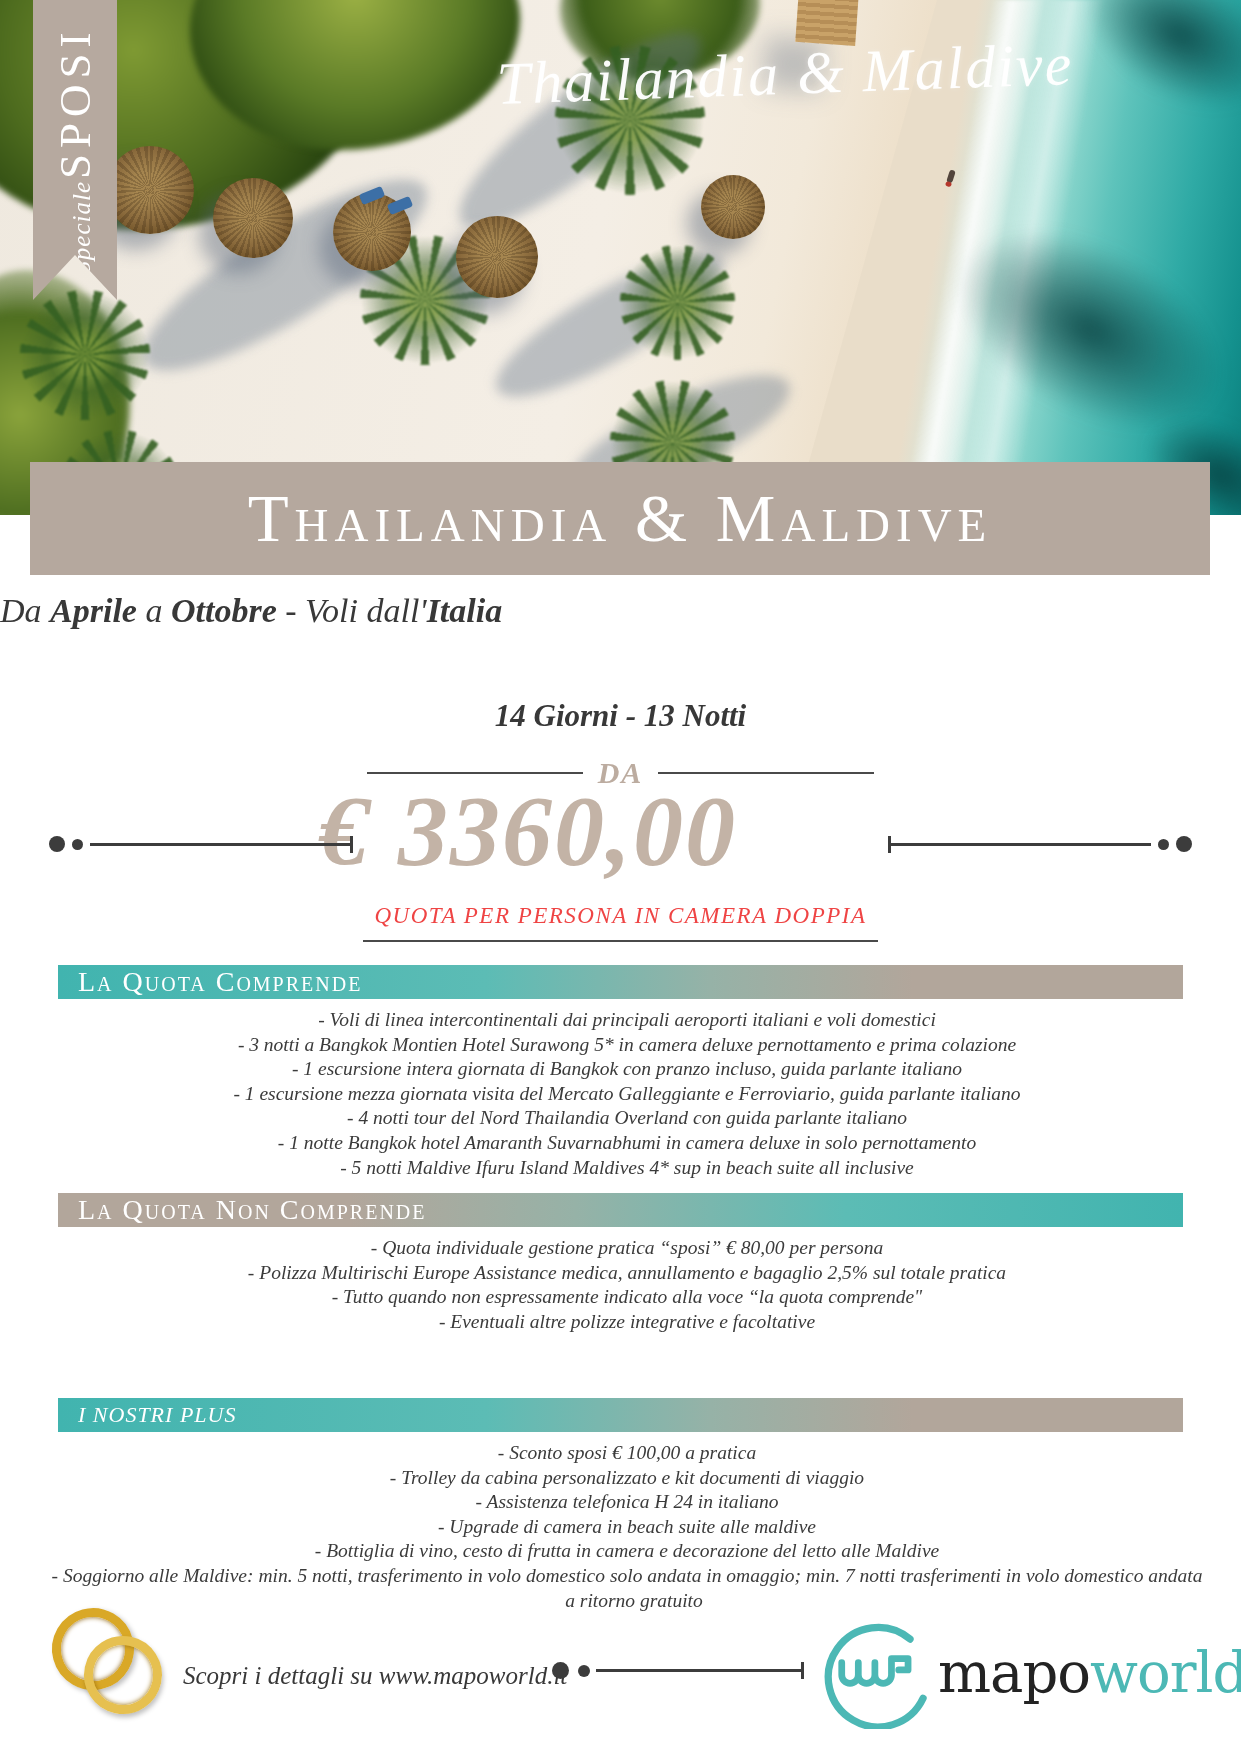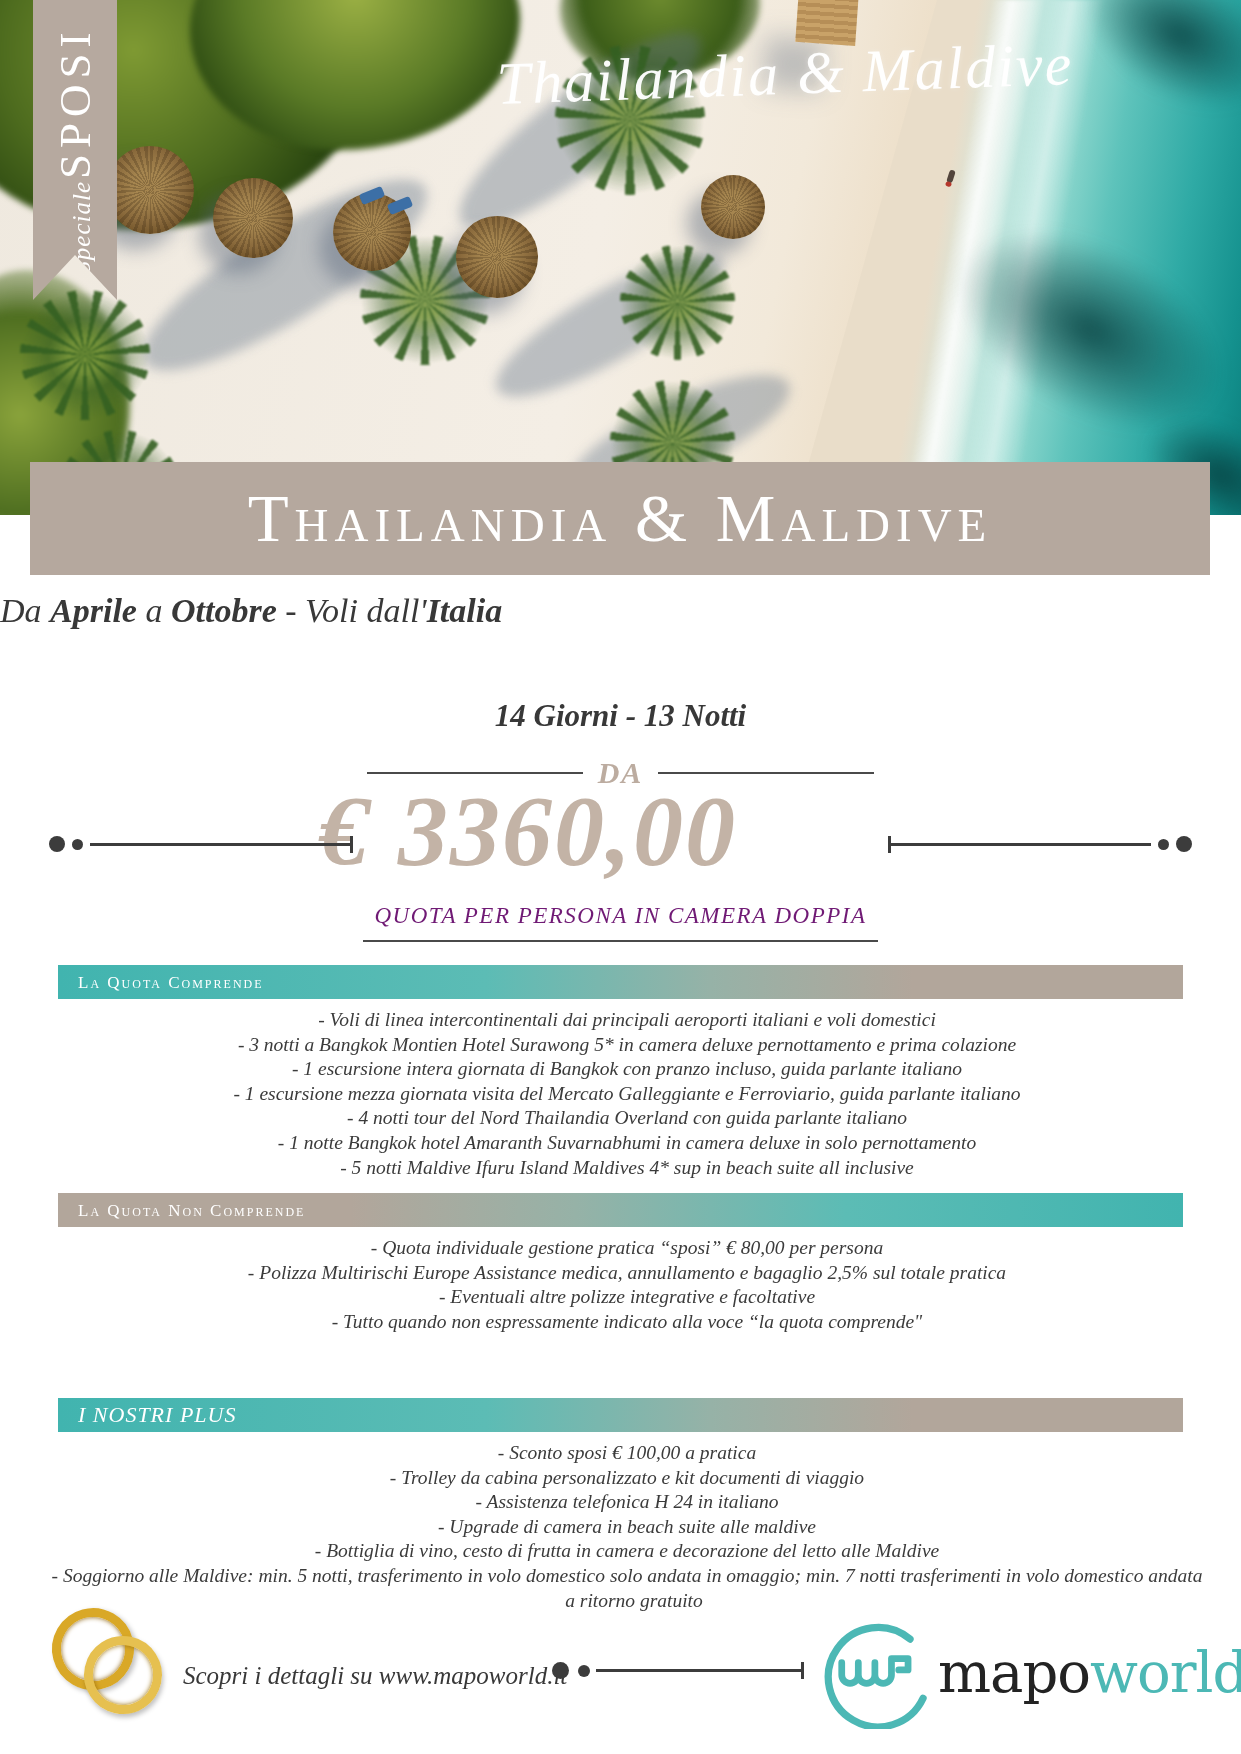--- a/index.html
+++ b/index.html
@@ -57,28 +57,28 @@
     font-style:italic;font-weight:bold;font-size:31px;color:#383838;}
   .da-row{position:absolute;left:0;top:756px;width:1241px;display:flex;align-items:center;justify-content:center;gap:15px;}
   .da-line{width:216px;height:2px;background:#4a4a4a;}
   .da-label{font-style:italic;font-weight:bold;font-size:30px;letter-spacing:2px;color:#bcaca0;}
   .price{position:absolute;left:0;top:776px;width:984px;text-align:center;
     font-style:italic;font-weight:bold;font-size:100px;line-height:1.1;color:#c3b3a6;letter-spacing:2px;padding-left:36px;}
   .dot{position:absolute;border-radius:50%;background:#3c3c3c;}
   .hline{position:absolute;height:3px;background:#3c3c3c;}
   .tick{position:absolute;width:3px;height:17px;background:#3c3c3c;}
   .price-note{position:absolute;left:0;top:903px;width:1241px;text-align:center;
-    font-style:italic;font-size:23px;letter-spacing:1.5px;color:#701a75;}
+    font-style:italic;font-size:23px;letter-spacing:1.5px;color:#ef4444;}
   .note-underline{position:absolute;left:363px;top:940px;width:515px;height:2px;background:#4a4a4a;}
 
   
   .bar{position:absolute;left:58px;width:1125px;height:34px;display:flex;align-items:center;}
   .bar.g1{background:linear-gradient(90deg,#41b4af 0%,#5cbcb5 38%,#96b2a7 58%,#b2a69b 76%,#b2a69b 100%);}
   .bar.g2{background:linear-gradient(90deg,#b2a69b 0%,#b2a69b 26%,#96b2a7 46%,#5cbcb5 70%,#41b4af 100%);}
-  .bar-label{color:#ffffff;font-variant:small-caps;font-size:17px;letter-spacing:2px;padding-left:20px;line-height:1;}
+  .bar-label{color:#ffffff;font-variant:small-caps;font-size:28px;letter-spacing:2px;padding-left:20px;line-height:1;}
   .bar-label.it{font-variant:normal;font-style:italic;font-size:22px;letter-spacing:1px;}
   .list{position:absolute;left:48px;width:1158px;font-style:italic;font-size:19.5px;line-height:24.6px;color:#3b3b3b;}
   .list .li{padding-left:14px;text-indent:-14px;text-align:center;}
 
   
   .cta{position:absolute;left:183px;top:1662px;font-style:italic;font-size:25px;color:#383838;}
   .rings{position:absolute;left:50px;top:1608px;width:110px;height:104px;}
   .ring{position:absolute;border-radius:50%;}
   .ring.r1{left:2px;top:0;width:64px;height:64px;border:9px solid #d9a827;
     box-shadow:inset 0 0 5px #8a5f0c,2px 3px 5px rgba(0,0,0,.25);transform:rotate(-15deg);}
@@ -171,22 +171,22 @@
     <div class="li">- 1 notte Bangkok hotel Amaranth Suvarnabhumi in camera deluxe in solo pernottamento</div>
     <div class="li">- 5 notti Maldive Ifuru Island Maldives 4* sup in beach suite all inclusive</div>
   </div>
 
   <div class="bar g2" style="top:1193px;">
     <div class="bar-label">La Quota Non Comprende</div>
   </div>
   <div class="list" style="top:1236px;">
     <div class="li">- Quota individuale gestione pratica “sposi” € 80,00 per persona</div>
     <div class="li">- Polizza Multirischi Europe Assistance medica, annullamento e bagaglio 2,5% sul totale pratica</div>
+    <div class="li">- Tutto quando non espressamente indicato alla voce “la quota comprende"</div>
     <div class="li">- Eventuali altre polizze integrative e facoltative</div>
-    <div class="li">- Tutto quando non espressamente indicato alla voce “la quota comprende"</div>
   </div>
 
   <div class="bar g1" style="top:1398px;">
     <div class="bar-label it">I NOSTRI PLUS</div>
   </div>
   <div class="list" style="top:1441px;">
     <div class="li">- Sconto sposi € 100,00 a pratica</div>
     <div class="li">- Trolley da cabina personalizzato e kit documenti di viaggio</div>
     <div class="li">- Assistenza telefonica H 24 in italiano</div>
     <div class="li">- Upgrade di camera in beach suite alle maldive</div>

